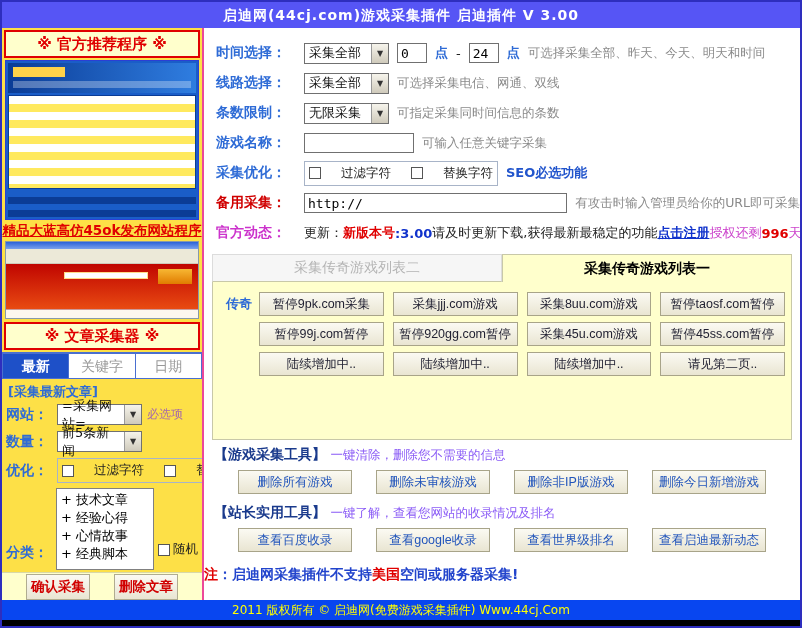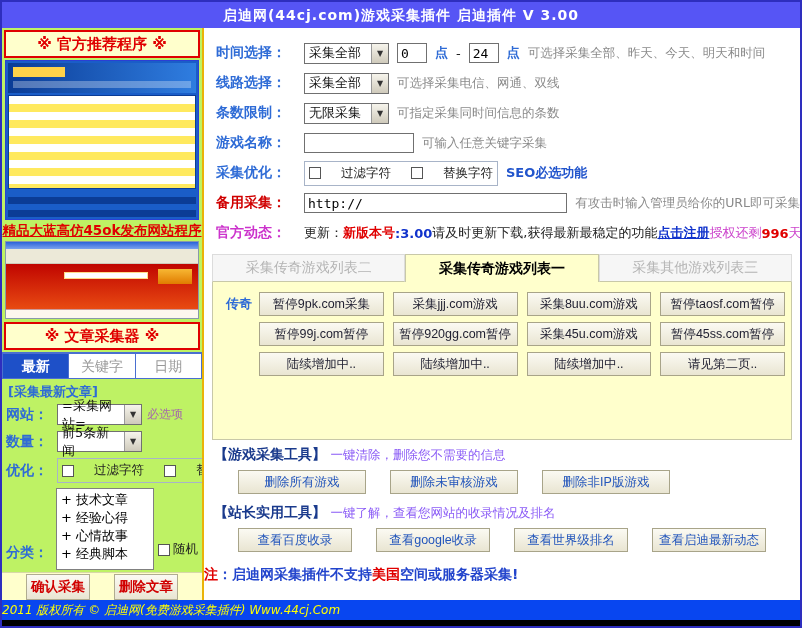--- a/index.html
+++ b/index.html
@@ -1,24 +1,24 @@
 <!DOCTYPE html>
 <html><head>
 <meta charset="utf-8">
 <style>
   * { box-sizing: border-box; margin: 0; padding: 0; }
   body { margin:0; background:#000; font-family:"DejaVu Sans","Liberation Sans",sans-serif; }
   .window { width:802px; height:628px; background:#fff; border:2px solid #2e2ebe; display:flex; flex-direction:column; overflow:hidden; }
   .titlebar { height:26px; flex:0 0 26px; background:#5655f5; color:#fff; font-weight:bold; text-align:center; line-height:26px; font-size:14px; letter-spacing:1px; }
   .bodyrow { flex:1 1 auto; display:flex; min-height:0; }
-  .footerbar { height:20px; flex:0 0 20px; background:#0846f0; color:#ffff00; text-align:left; line-height:20px; font-size:12px;font-style:italic; }
+  .footerbar { height:20px; flex:0 0 20px; background:#0846f0; color:#ffff00; text-align:center; line-height:20px; font-size:12px; }
   .blackstrip { height:6px; flex:0 0 6px; background:#000; }
 
   
-  .sidebar { width:202px; flex:0 0 202px; border-right:2px solid #eab308; display:flex; flex-direction:column; background:#bef264; overflow:hidden; }
+  .sidebar { width:202px; flex:0 0 202px; border-right:2px solid #ec4899; display:flex; flex-direction:column; background:#fde047; overflow:hidden; }
   .promo-head { margin:2px 2px; flex:0 0 28px; border:2px solid #e00000; background:#ffffcc; color:#e00000; font-weight:bold; text-align:center; font-size:15px; line-height:24px; }
   .t1 { flex:0 0 160px; margin:0 3px; border:1px solid #2b3fd4; background:#1a5dc8; display:flex; flex-direction:column; padding:2px; }
   .t1-head { height:30px; background:linear-gradient(90deg,#0b3c96,#2f7de0); }
   .t1-logo { width:52px; height:10px; background:#ffd24a; margin:4px 0 0 5px; }
   .t1-menu { height:7px; background:rgba(255,255,255,.3); margin:4px 5px 0 5px; }
   .t1-body { flex:1; background:repeating-linear-gradient(#ffffff 0 8px, #ffe95e 8px 16px); border:1px solid #0b3c96; margin-top:2px; }
   .t1-foot { height:26px; margin-top:2px; background:repeating-linear-gradient(#1a5dc8 0 6px,#0b3c96 6px 13px); }
   .promo-link { flex:0 0 20px; color:#e00000; font-weight:bold; text-decoration:underline; font-size:13.5px; text-align:center; line-height:20px; white-space:nowrap; overflow:hidden; cursor:pointer; }
   .t2 { flex:0 0 78px; margin:1px 3px; border:1px solid #8899aa; display:flex; flex-direction:column; }
   .t2-title { height:7px; background:linear-gradient(#2b62d8,#7aa2ee); }
@@ -248,21 +248,20 @@
           <span class="nt-mag"> 授权还剩</span>
           <span class="nt-red">996</span>
           <span class="nt-mag">天</span>
 
         </span>
       </div>
 
       <div class="gtabs">
         <div class="gtab">采集传奇游戏列表二</div>
         <div class="gtab active">采集传奇游戏列表一</div>
-        <div class="gtab">采集其他游戏列表三</div>
       </div>
 
       <div class="gbox">
         <div class="grow">
           <span class="grow-label">传奇</span>
           <button class="gbtn">暂停9pk.com采集</button>
           <button class="gbtn">采集jjj.com游戏</button>
           <button class="gbtn">采集8uu.com游戏</button>
           <button class="gbtn">暂停taosf.com暂停</button>
         </div>
@@ -283,20 +282,21 @@
       </div>
 
       <div class="tool-head">
         <span class="tool-title">【游戏采集工具】</span>
         <span class="tool-desc">一键清除，删除您不需要的信息</span>
       </div>
       <div class="tool-row">
         <button class="tbtn">删除所有游戏</button>
         <button class="tbtn">删除未审核游戏</button>
         <button class="tbtn">删除非IP版游戏</button>
+        <button class="tbtn">删除今日新增游戏</button>
       </div>
 
       <div class="tool-head">
         <span class="tool-title">【站长实用工具】</span>
         <span class="tool-desc">一键了解，查看您网站的收录情况及排名</span>
       </div>
       <div class="tool-row">
         <button class="tbtn">查看百度收录</button>
         <button class="tbtn">查看google收录</button>
         <button class="tbtn">查看世界级排名</button>

